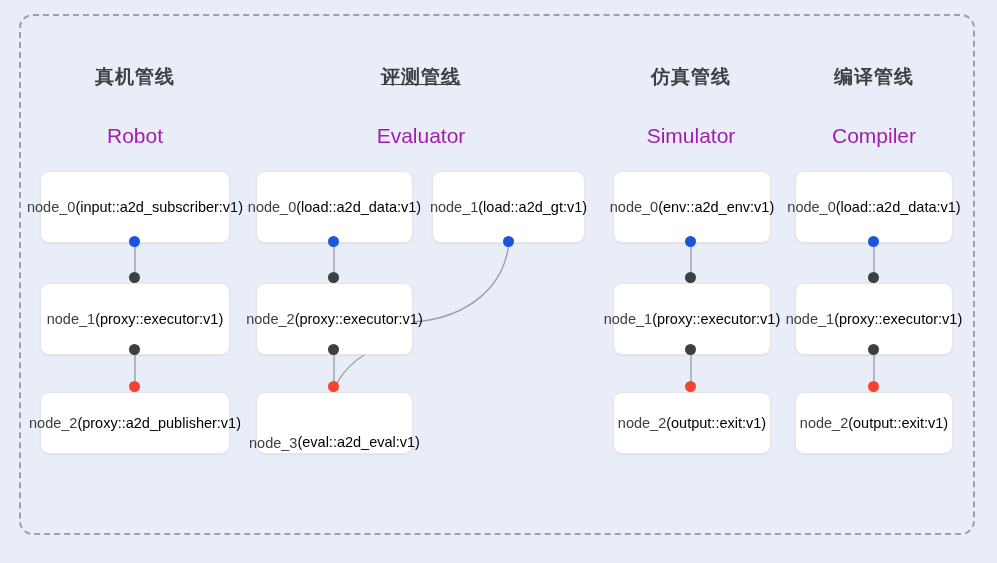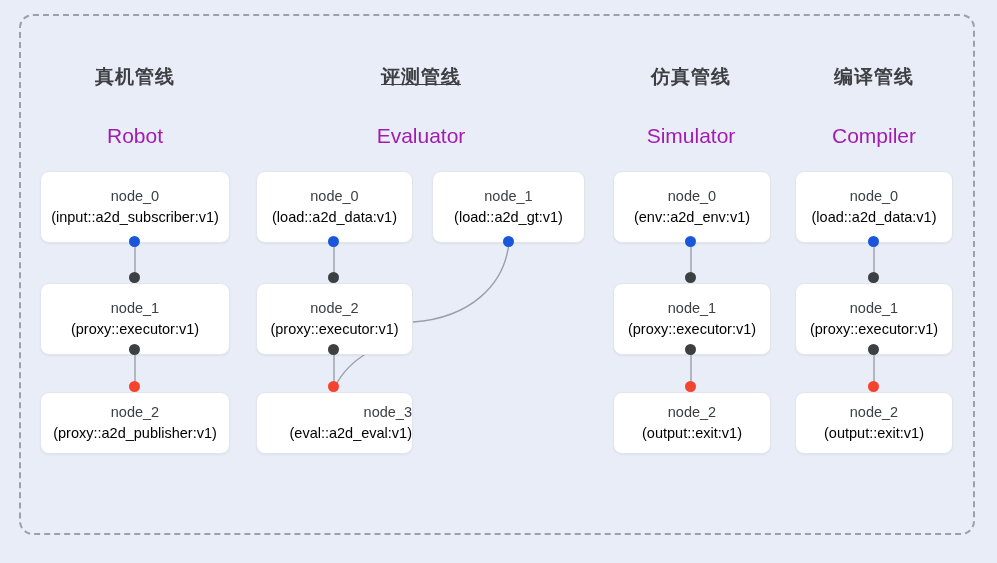--- a/index.html
+++ b/index.html
@@ -57,21 +57,21 @@
     white-space: nowrap;
     font-weight: normal;
   }
   .node {
     position: absolute;
     background: #ffffff;
     border: 1px solid #e2e5ec;
     border-radius: 9px;
     box-sizing: border-box;
     display: flex;
-    flex-direction: column;
+    flex-direction: row;
     align-items: center;
     justify-content: center;
     box-shadow: 0 1px 2px rgba(60,64,67,0.07);
   }
   .node-title {
     font-size: 14.5px;
     color: #3c4043;
     line-height: 20px;
   }
   .node-sub {

